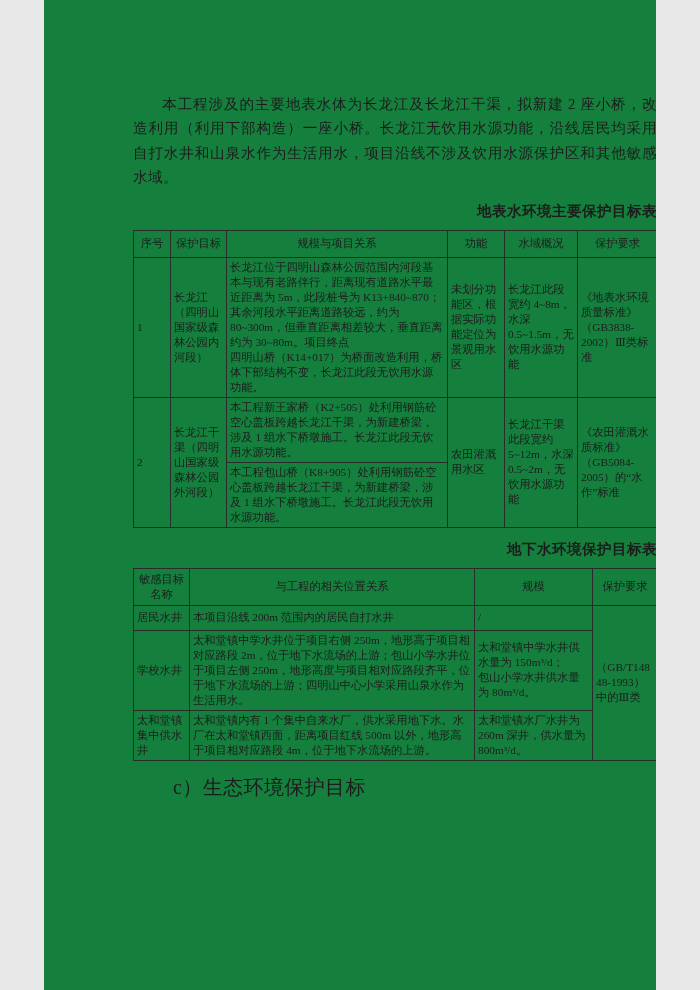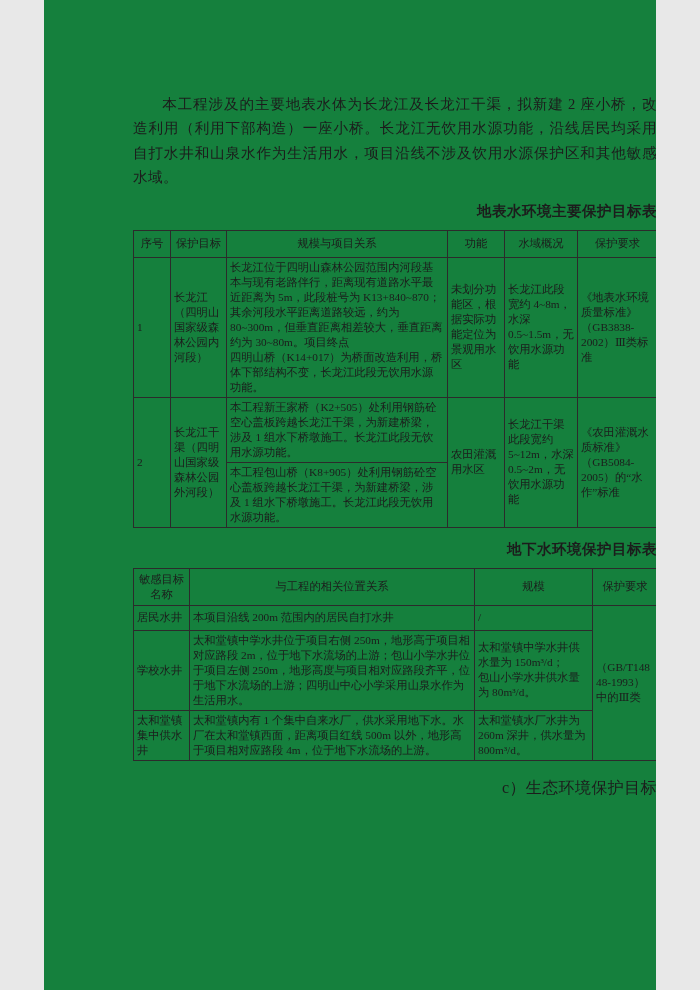--- a/index.html
+++ b/index.html
@@ -51,25 +51,24 @@
   .t1 th { height: 27px; }
   .t1 .row1 td { height: 111px; }
   .t1 .row2a td { height: 45px; }
   .t1 .row2b td { height: 45px; }
   .t2 th { height: 37px; }
   .t2 .r1 td { height: 25px; }
   .t2 .r2 td { height: 59px; }
   .t2 .r3 td { height: 45px; }
   .breakall { word-break: break-all; }
   .item-line {
-    font-size: 16px;
+    font-size: 20px;
     line-height: 25px;
     text-indent: 2em;
     letter-spacing: 0.4px;
-    text-align: right;
   }
   .mt14 { margin-top: 14px; }
   .mt15 { margin-top: 15px; }
   .relation-cell div { margin: 0; }
 </style>
 </head>
 <body>
 
 <div class="page">
   <div class="content">

